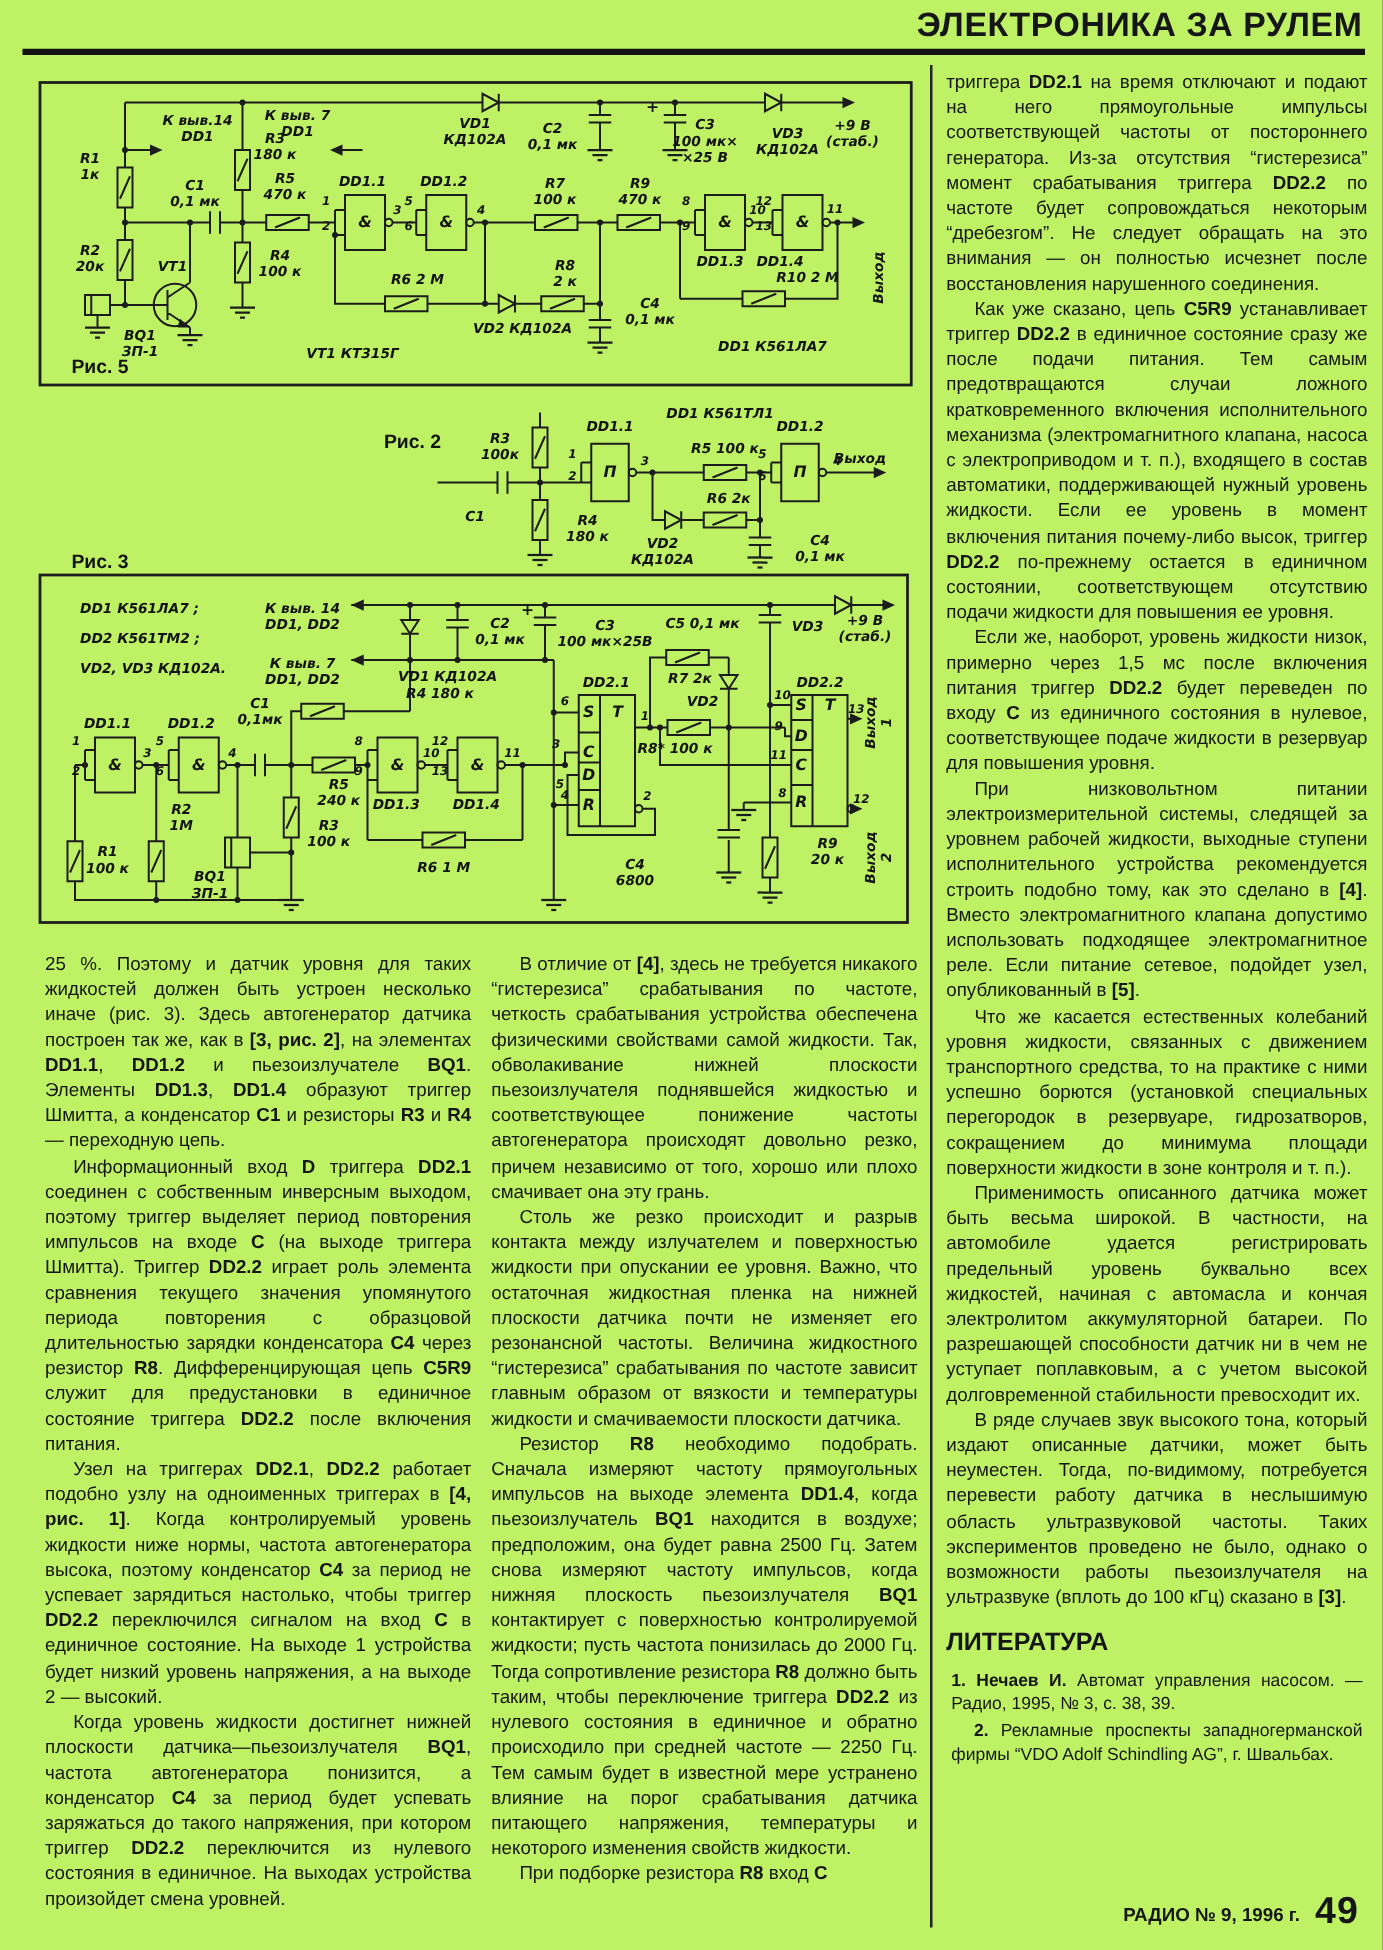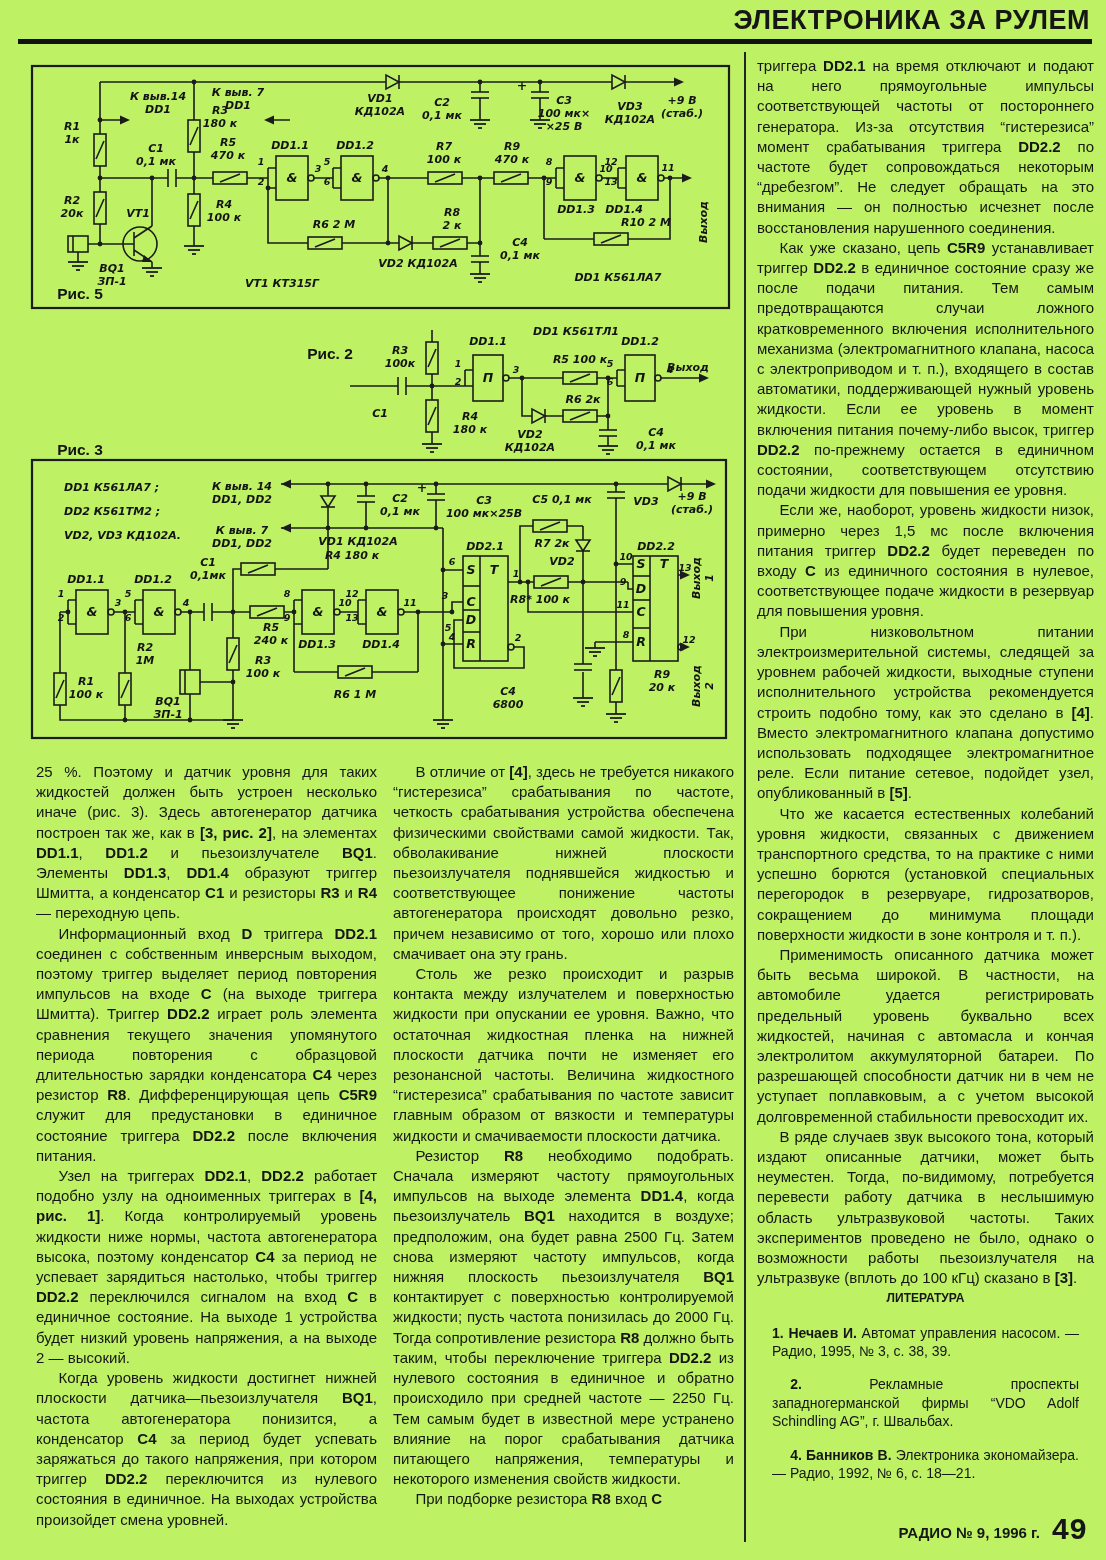--- a/index.html
+++ b/index.html
@@ -4,22 +4,22 @@
 <style>
   html,body{margin:0;padding:0;background:#777;}
   .page{position:relative;width:1106px;height:1560px;margin:0 auto;background:#bef264;
         font-family:"Liberation Sans",sans-serif;color:#161616;overflow:hidden;}
   .hdr{position:absolute;top:5px;right:16px;font-size:27px;font-weight:bold;letter-spacing:.5px;white-space:nowrap;}
   .rule{position:absolute;left:18px;top:39px;width:1074px;height:5px;background:#121212;}
   .vdiv{position:absolute;left:744px;top:52px;width:2px;height:1490px;background:#242424;}
   .col{position:absolute;font-size:15px;line-height:20.2px;text-align:justify;}
   .col p{margin:0;text-indent:1.5em;}
   .col.cont p:first-child{text-indent:0;}
-  .lit-h{text-align:center;font-weight:bold;font-size:12px;margin:0 0 10px;}
-  .refs p{margin:15px;font-size:14px;line-height:18.4px;text-indent:1.3em;text-align:justify;}
+  .lit-h{text-align:left;font-weight:bold;font-size:20px;margin:16px 0 10px;}
+  .refs p{margin:4px;font-size:14px;line-height:18.4px;text-indent:1.3em;text-align:justify;}
   .fig{position:absolute;}
   .fig svg{position:absolute;left:0;top:0;}
   .slbl{position:absolute;font:bold italic 11px/1.18 "DejaVu Sans",sans-serif;color:#141414;
         transform:translate(-50%,-50%);text-align:center;white-space:pre-line;}
   .slbl.pin{font-size:9.5px;}
   .slbl.g{font-size:12.5px;}
   .slbl.cap{font:bold 15.5px "Liberation Sans",sans-serif;font-style:normal;white-space:nowrap;}
   .slbl.l{transform:translate(0,-50%);text-align:left;}
   .slbl.rot{transform:translate(-50%,-50%) rotate(-90deg);}
   .foot-j{position:absolute;left:860px;top:1524px;width:180px;text-align:right;font-weight:bold;font-size:15px;}
@@ -491,20 +491,19 @@
         <p>Если же, наоборот, уровень жидкости низок, примерно через 1,5 мс после включения питания триггер <b>DD2.2</b> будет переведен по входу <b>C</b> из единичного состояния в нулевое, соответствующее подаче жидкости в резервуар для повышения уровня.</p>
         <p>При низковольтном питании электроизмерительной системы, следящей за уровнем рабочей жидкости, выходные ступени исполнительного устройства рекомендуется строить подобно тому, как это сделано в <b>[4]</b>. Вместо электромагнитного клапана допустимо использовать подходящее электромагнитное реле. Если питание сетевое, подойдет узел, опубликованный в <b>[5]</b>.</p>
         <p>Что же касается естественных колебаний уровня жидкости, связанных с движением транспортного средства, то на практике с ними успешно борются (установкой специальных перегородок в резервуаре, гидрозатворов, сокращением до минимума площади поверхности жидкости в зоне контроля и т. п.).</p>
         <p>Применимость описанного датчика может быть весьма широкой. В частности, на автомобиле удается регистрировать предельный уровень буквально всех жидкостей, начиная с автомасла и кончая электролитом аккумуляторной батареи. По разрешающей способности датчик ни в чем не уступает поплавковым, а с учетом высокой долговременной стабильности превосходит их.</p>
         <p>В ряде случаев звук высокого тона, который издают описанные датчики, может быть неуместен. Тогда, по-видимому, потребуется перевести работу датчика в неслышимую область ультразвуковой частоты. Таких экспериментов проведено не было, однако о возможности работы пьезоизлучателя на ультразвуке (вплоть до 100 кГц) сказано в <b>[3]</b>.</p>
       </div>
     <div class="lit-h">ЛИТЕРАТУРА</div>
     <div class="refs">
         <p><b>1. Нечаев И.</b> Автомат управления насосом. — Радио, 1995, № 3, с. 38, 39.</p>
         <p><b>2.</b> Рекламные проспекты западногерманской фирмы “VDO Adolf Schindling AG”, г. Швальбах.</p>
-        <p><b>4. Банников В.</b> Электроника экономайзера. — Радио, 1992, № 6, с. 18—21.</p>
       </div>
   </div>
 
   <div class="foot-j">РАДИО № 9, 1996 г.</div>
   <div class="foot-p">49</div>
 
 </div>
 
 </body></html>

